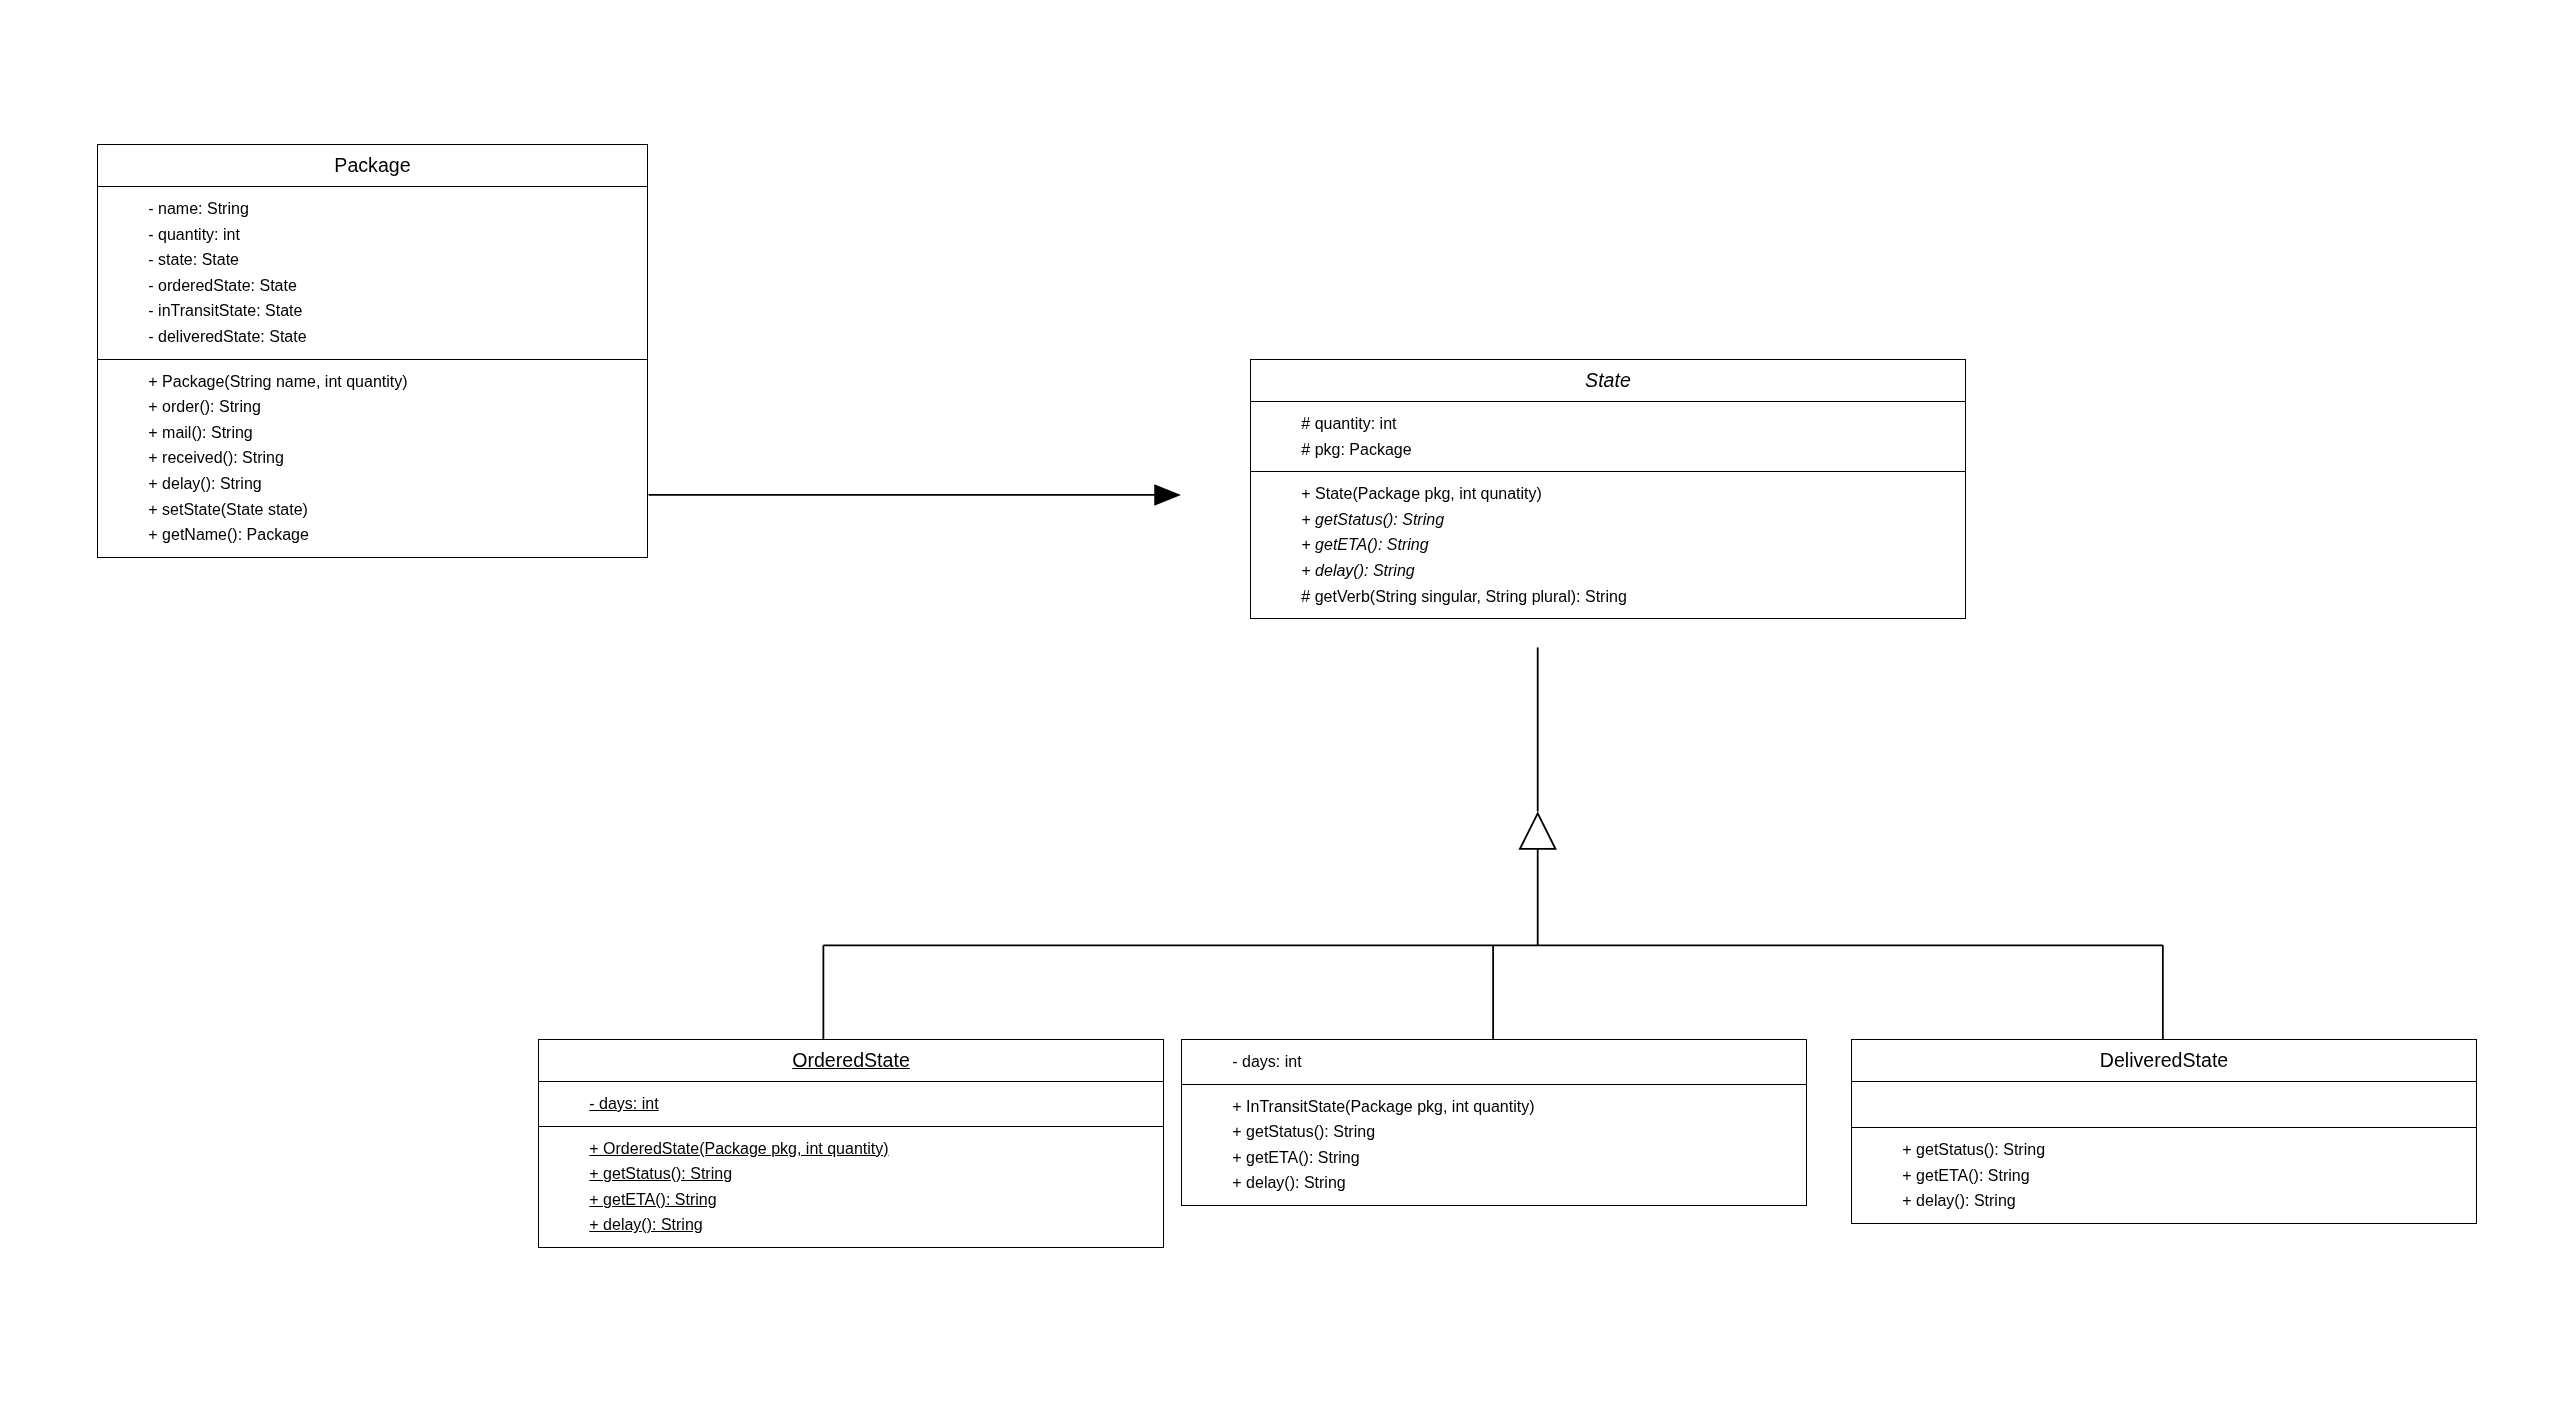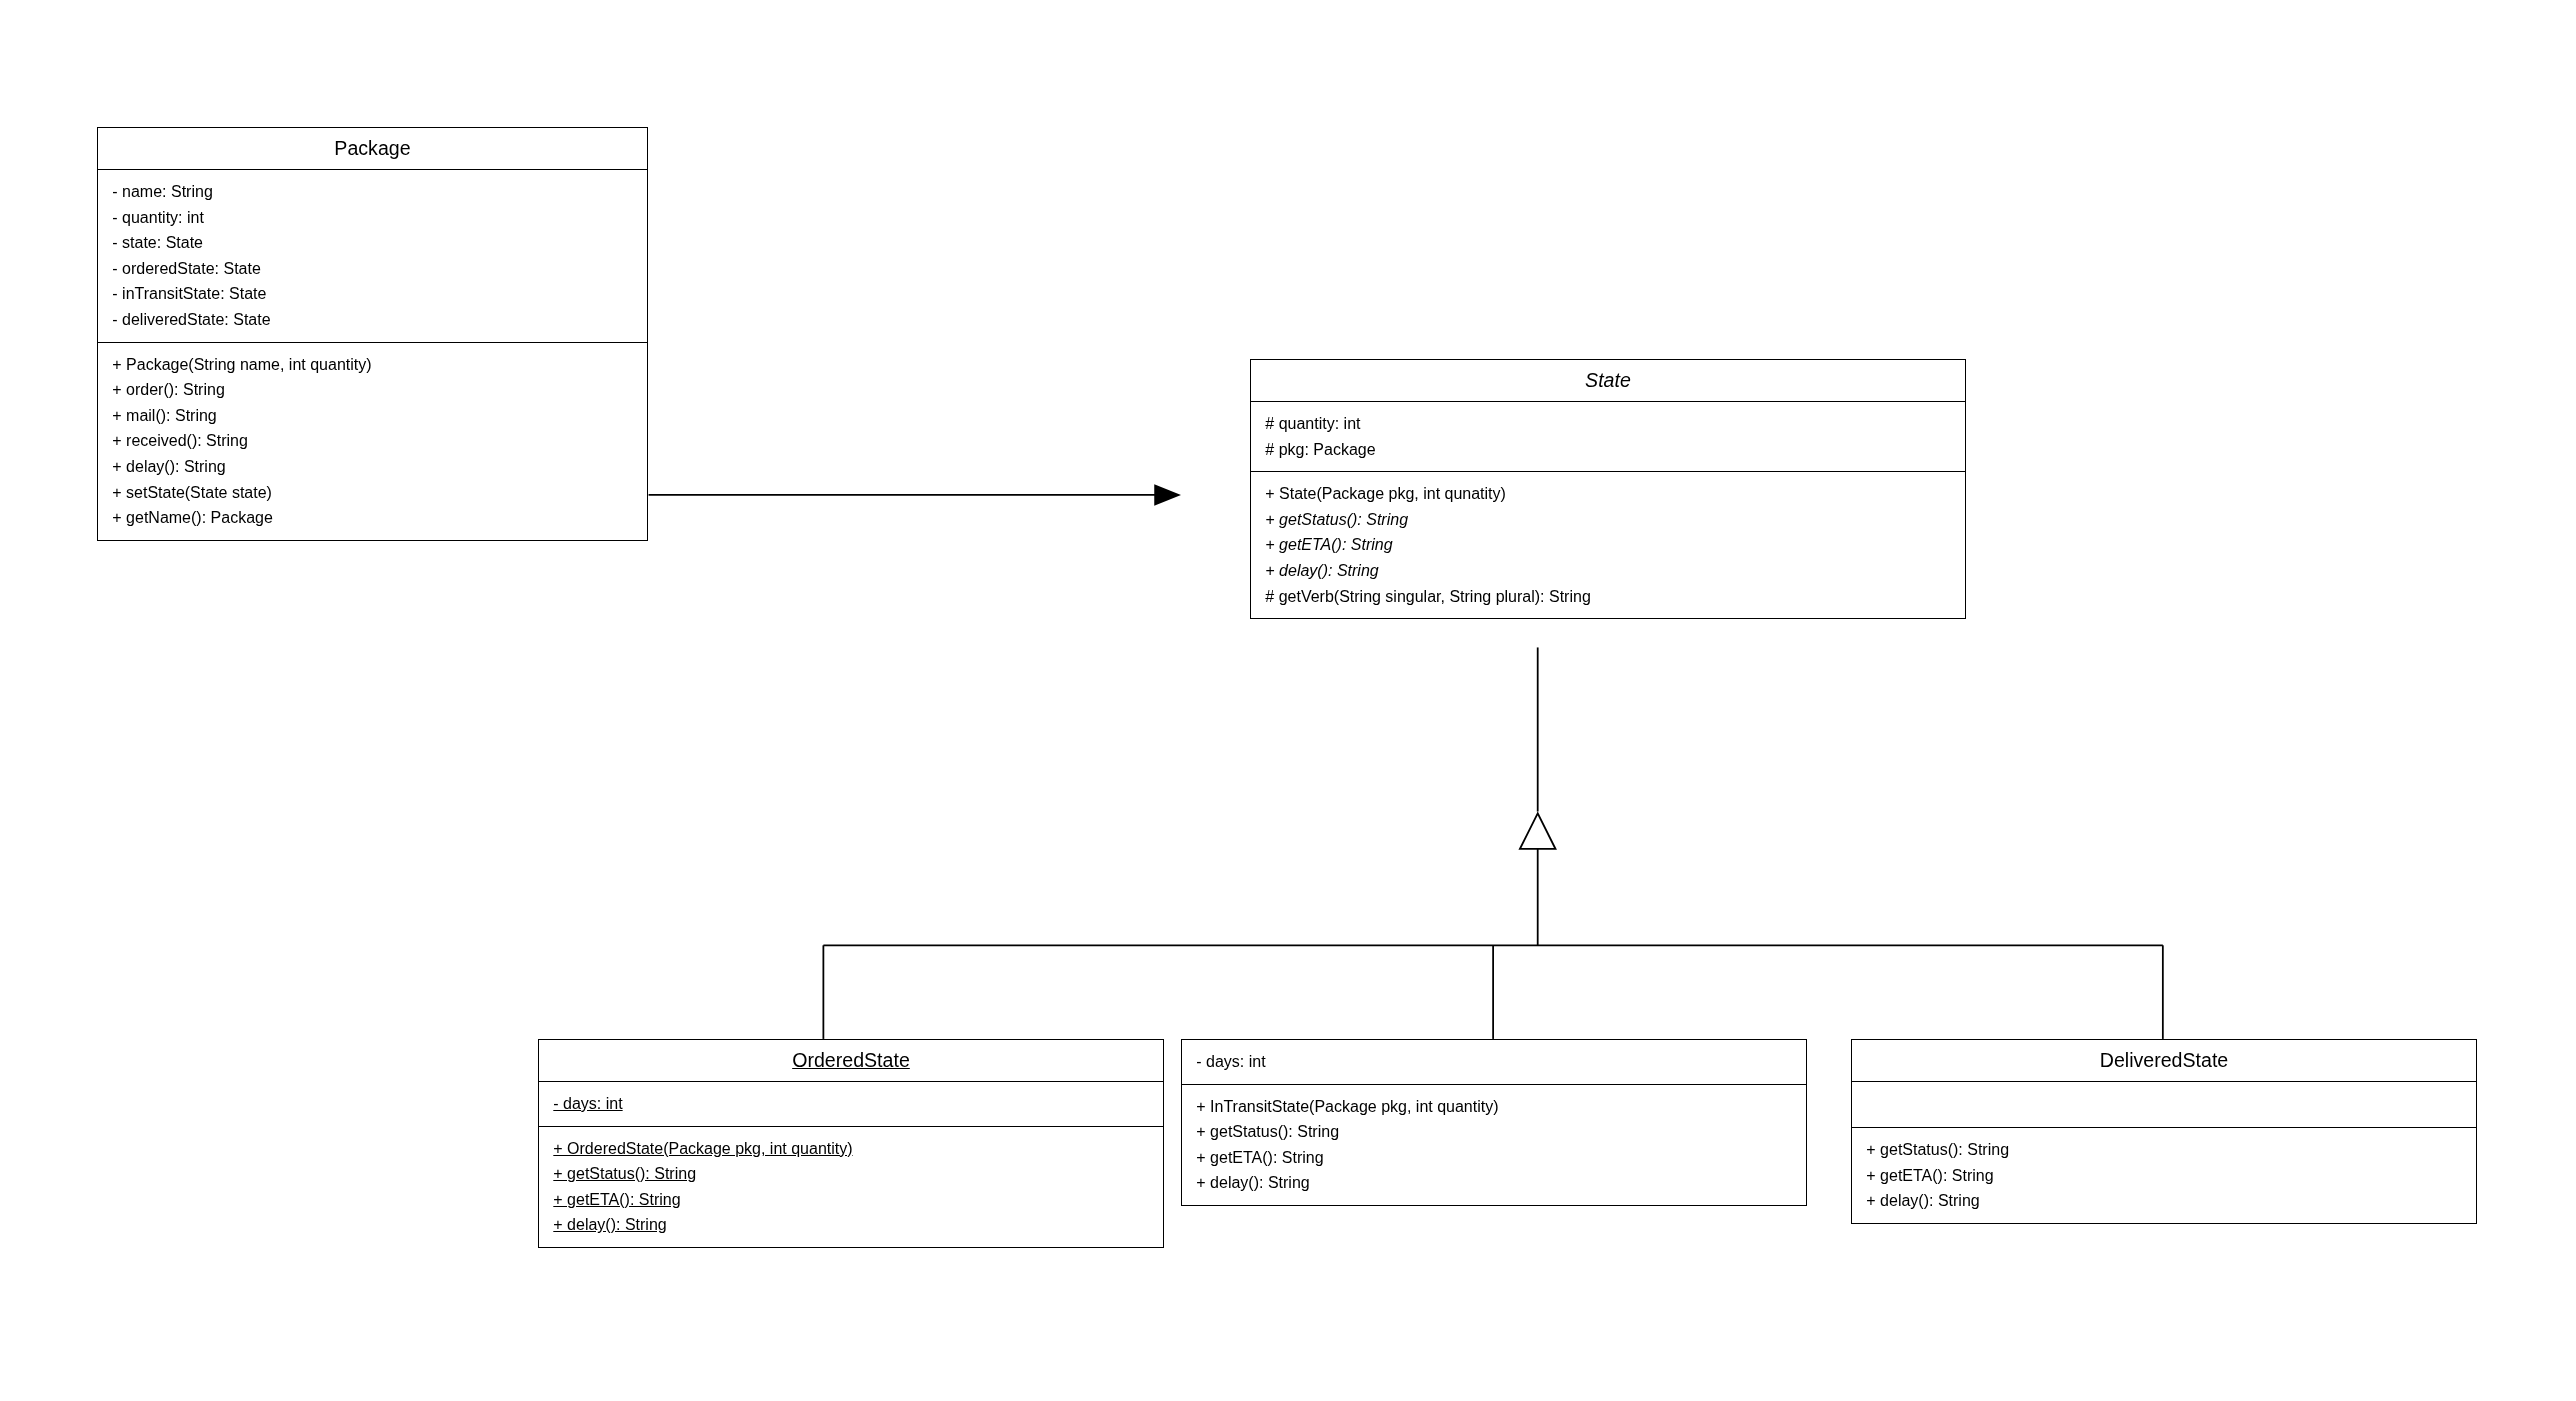--- a/index.html
+++ b/index.html
@@ -29,35 +29,35 @@
     border-bottom: none;
   }
   .class-name {
     text-align: center;
     font-weight: 400;
     font-size: 19.6px;
     padding: 9px 14.3px;
     border-bottom: 1.8px solid #000;
   }
   .italic { font-style: italic; }
-  .row { white-space: nowrap; }
+  .row { white-space: nowrap; margin-left: 36px; }
   svg.overlay {
     position: absolute;
     left: 0; top: 0;
     width: 2576px;
     height: 1401px;
     pointer-events: none;
   }
 </style>
 </head>
 <body>
 
 <div class="canvas">
 
-  <div class="class-box" style="left:97px; top:127px; width:549px;">
+  <div class="class-box" style="left:97px; top:144px; width:549px;">
     <div class="class-name">Package</div>
     <div class="compartment">
       <div class="row">- name: String</div>
       <div class="row">- quantity: int</div>
       <div class="row">- state: State</div>
       <div class="row">- orderedState: State</div>
       <div class="row">- inTransitState: State</div>
       <div class="row">- deliveredState: State</div>
     </div>
     <div class="compartment">

